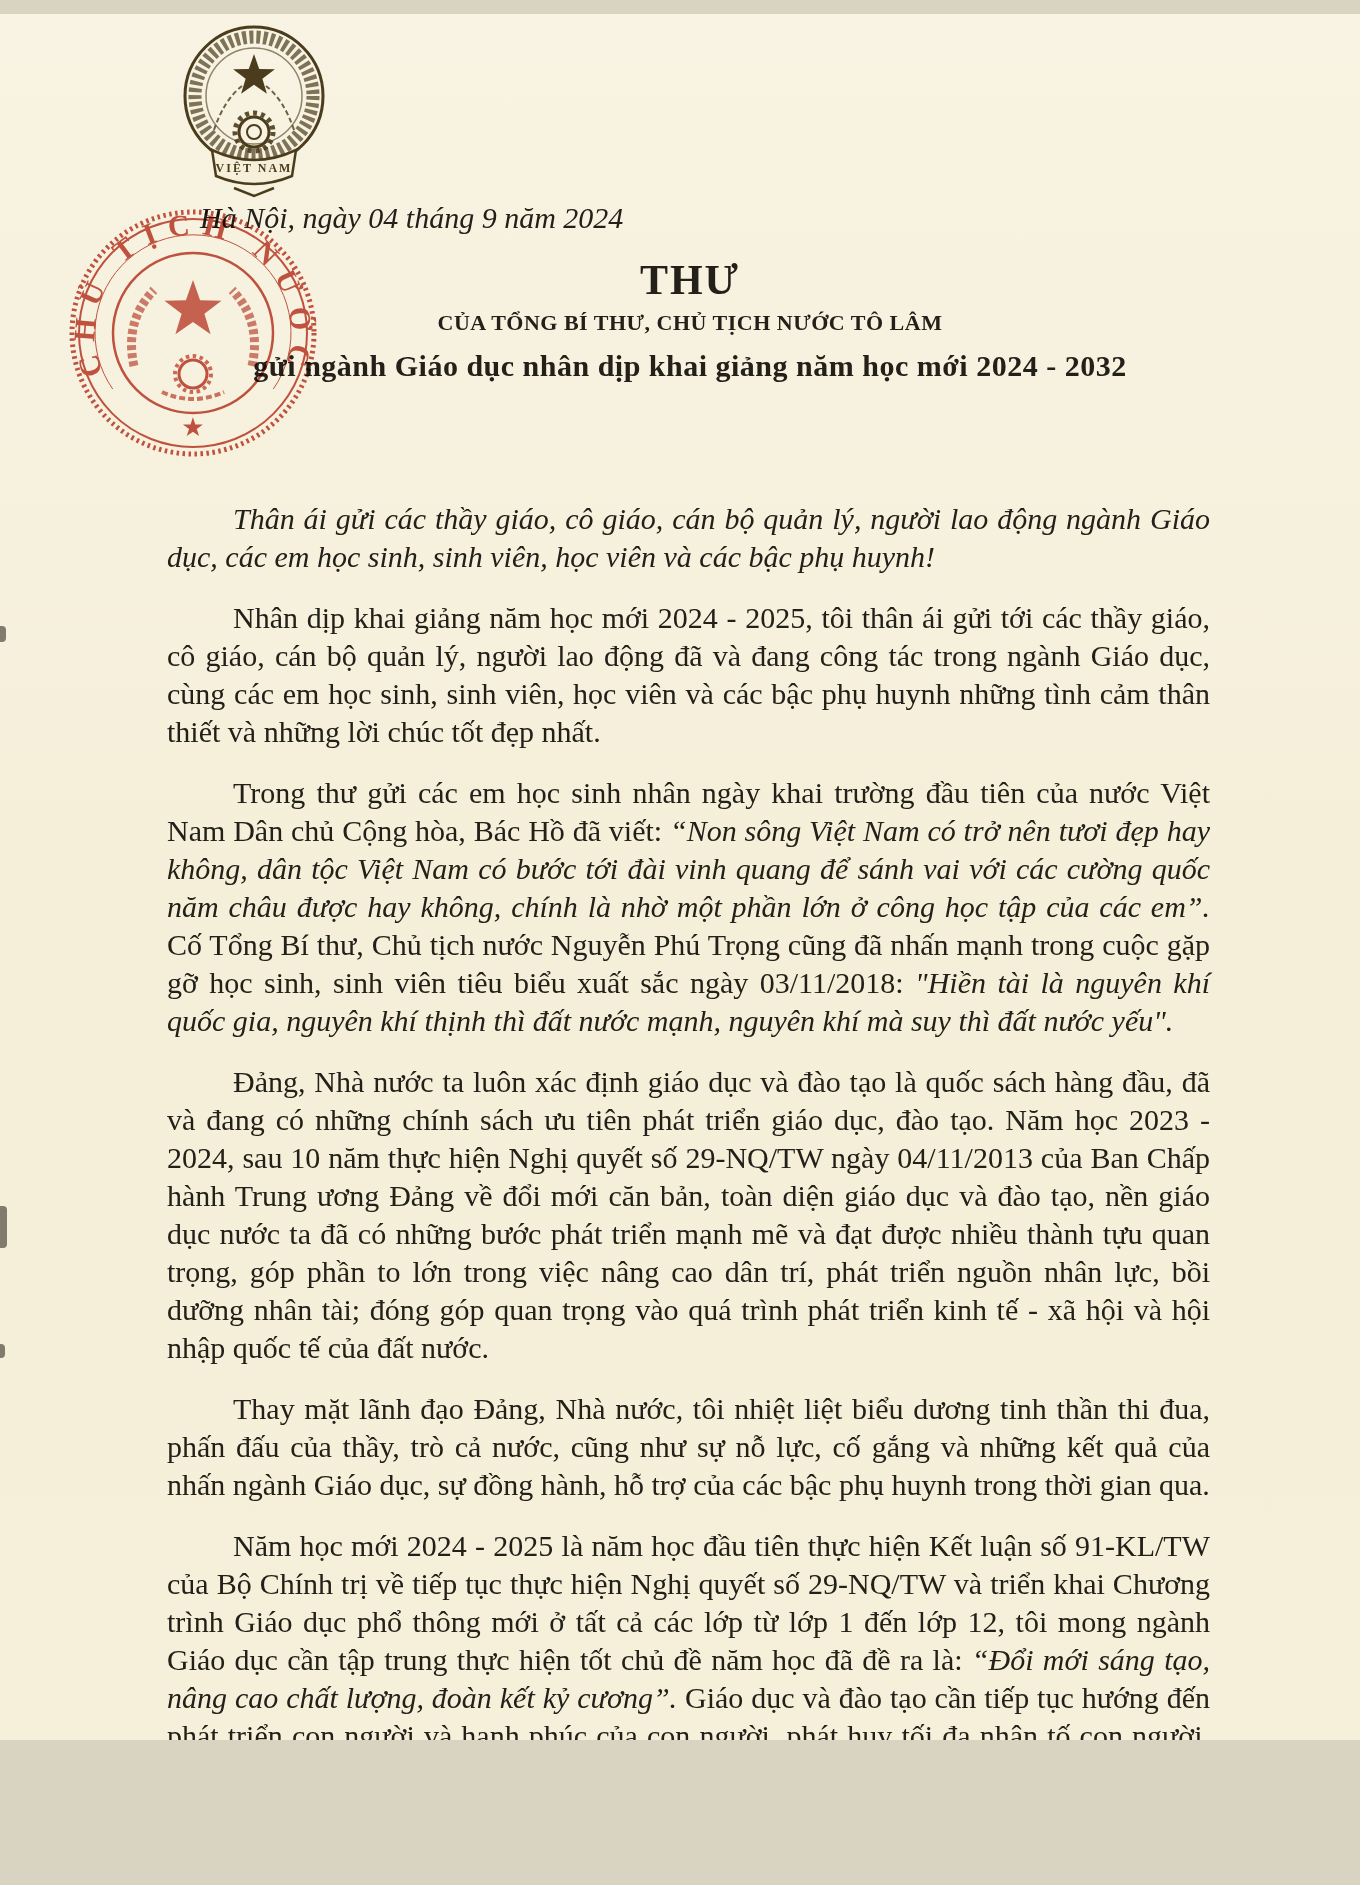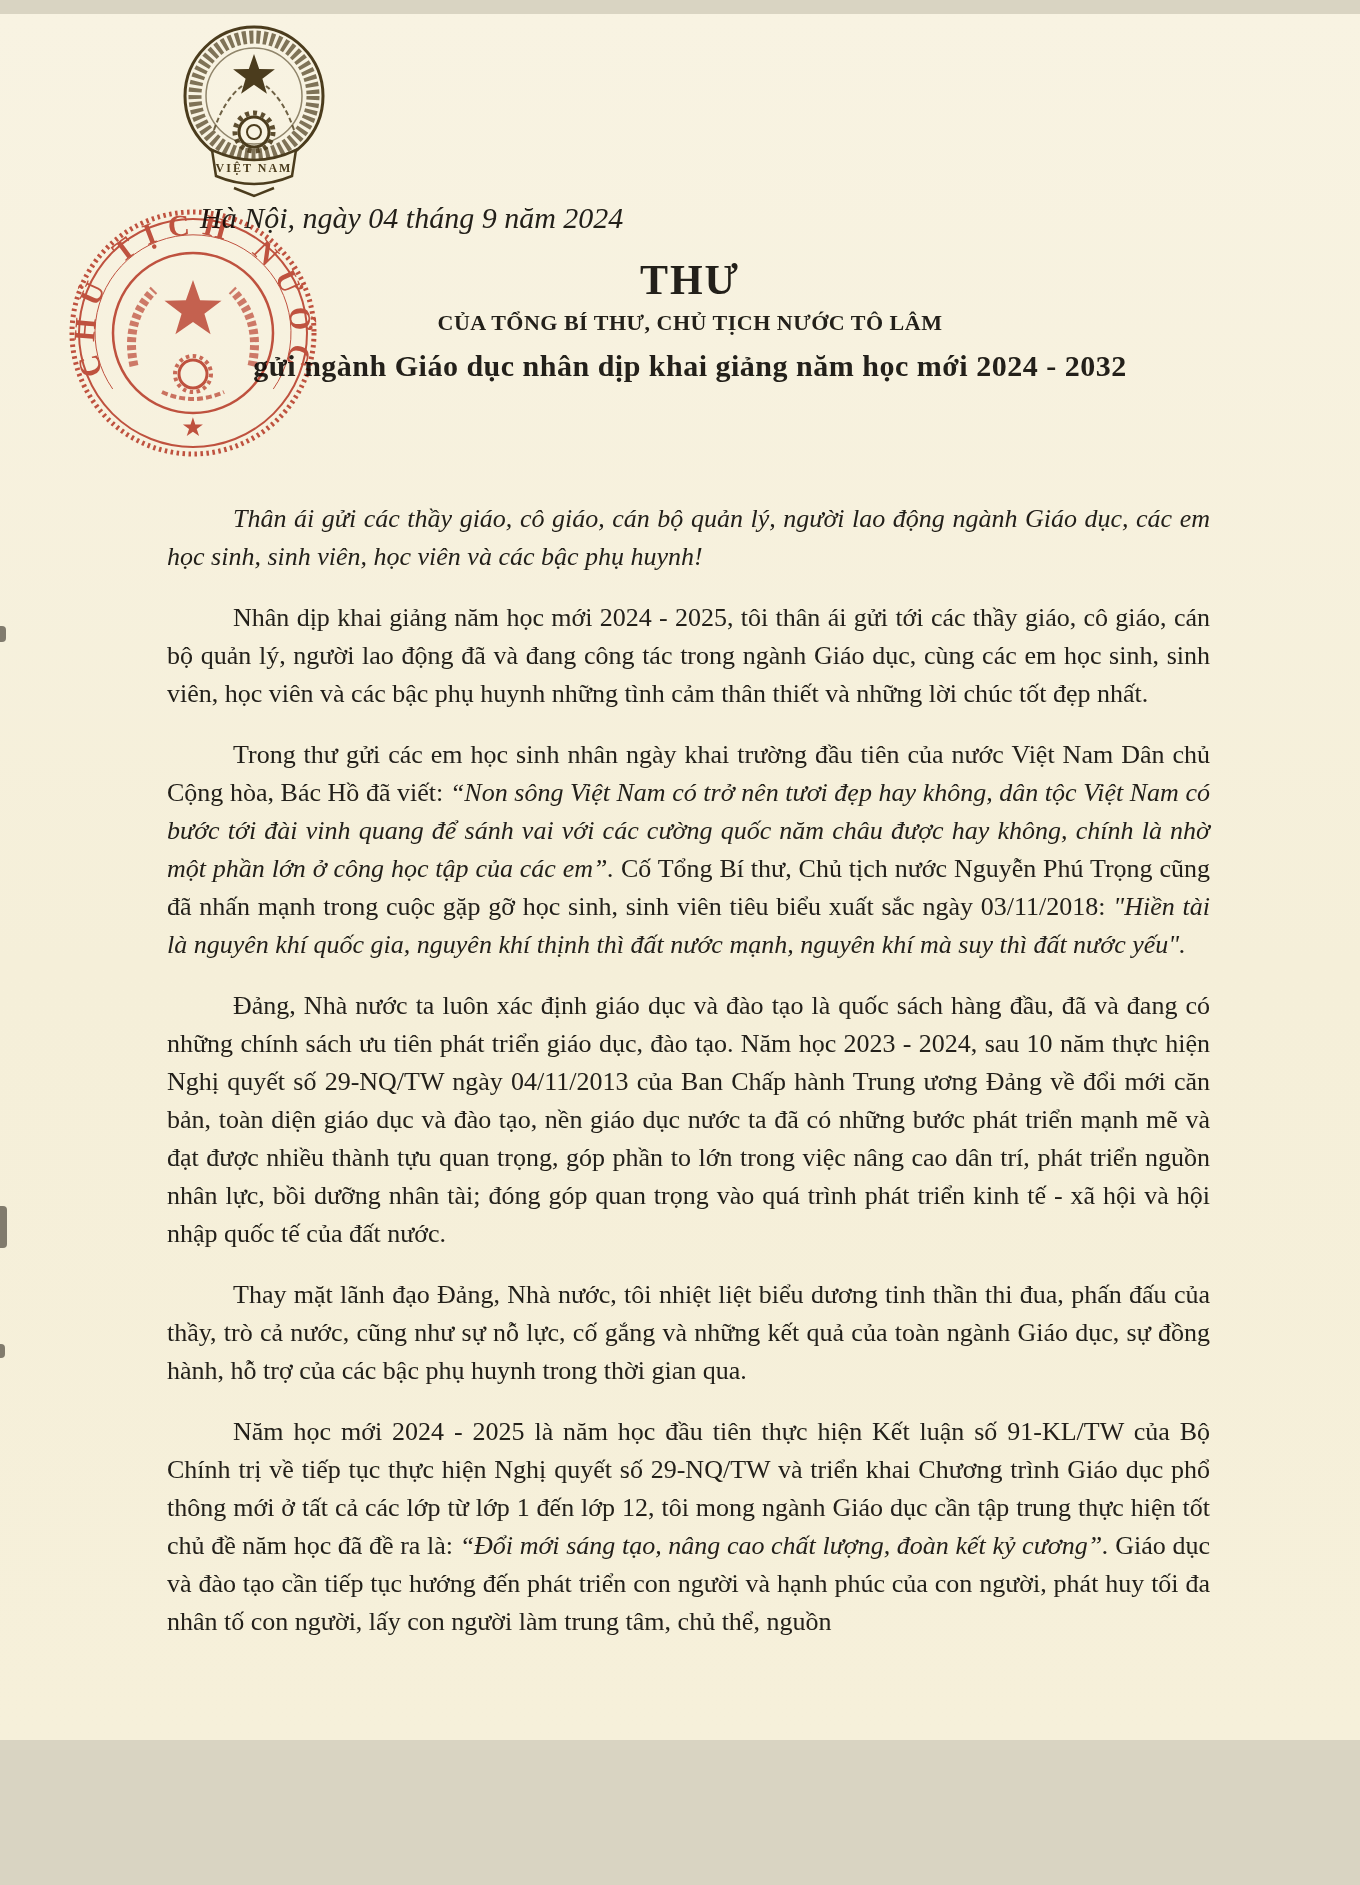--- a/index.html
+++ b/index.html
@@ -29,21 +29,21 @@
   }
   .title-block{
     position:absolute;top:246px;left:160px;right:140px;
     text-align:center;font-weight:bold;letter-spacing:.5px;
   }
   .t1{font-size:42px;line-height:40px;letter-spacing:2px;}
   .t2{font-size:22px;line-height:40px;margin-top:3px;}
   .t3{font-size:30px;line-height:38px;margin-top:4px;}
   .letter-body{
     position:absolute;top:486px;left:167px;width:1043px;
-    font-size:26px;line-height:38px;text-align:justify;
+    font-size:30px;line-height:38px;text-align:justify;
   }
   .letter-body p{margin:0 0 23px;text-indent:66px;}
   .letter-body .it{font-style:italic;}
   .smudge{
     position:absolute;left:0;background:rgba(32,27,20,.55);
     border-radius:0 4px 4px 0;
   }
   .s1{top:612px;width:6px;height:16px;}
   .s2{top:1192px;width:7px;height:42px;}
   .s3{top:1330px;width:5px;height:14px;}
@@ -79,21 +79,21 @@
     <div class="t1">THƯ</div>
     <div class="t2">CỦA TỔNG BÍ THƯ, CHỦ TỊCH NƯỚC TÔ LÂM</div>
     <div class="t3">gửi ngành Giáo dục nhân dịp khai giảng năm học mới 2024 - 2032</div>
   </div>
 
   <div class="letter-body">
       <p><span class="it">Thân ái gửi các thầy giáo, cô giáo, cán bộ quản lý, người lao động ngành Giáo dục, các em học sinh, sinh viên, học viên và các bậc phụ huynh!</span></p>
       <p><span>Nhân dịp khai giảng năm học mới 2024 - 2025, tôi thân ái gửi tới các thầy giáo, cô giáo, cán bộ quản lý, người lao động đã và đang công tác trong ngành Giáo dục, cùng các em học sinh, sinh viên, học viên và các bậc phụ huynh những tình cảm thân thiết và những lời chúc tốt đẹp nhất.</span></p>
       <p><span>Trong thư gửi các em học sinh nhân ngày khai trường đầu tiên của nước Việt Nam Dân chủ Cộng hòa, Bác Hồ đã viết: </span><span class="it">“Non sông Việt Nam có trở nên tươi đẹp hay không, dân tộc Việt Nam có bước tới đài vinh quang để sánh vai với các cường quốc năm châu được hay không, chính là nhờ một phần lớn ở công học tập của các em”.</span><span> Cố Tổng Bí thư, Chủ tịch nước Nguyễn Phú Trọng cũng đã nhấn mạnh trong cuộc gặp gỡ học sinh, sinh viên tiêu biểu xuất sắc ngày 03/11/2018: </span><span class="it">"Hiền tài là nguyên khí quốc gia, nguyên khí thịnh thì đất nước mạnh, nguyên khí mà suy thì đất nước yếu".</span></p>
       <p><span>Đảng, Nhà nước ta luôn xác định giáo dục và đào tạo là quốc sách hàng đầu, đã và đang có những chính sách ưu tiên phát triển giáo dục, đào tạo. Năm học 2023 - 2024, sau 10 năm thực hiện Nghị quyết số 29-NQ/TW ngày 04/11/2013 của Ban Chấp hành Trung ương Đảng về đổi mới căn bản, toàn diện giáo dục và đào tạo, nền giáo dục nước ta đã có những bước phát triển mạnh mẽ và đạt được nhiều thành tựu quan trọng, góp phần to lớn trong việc nâng cao dân trí, phát triển nguồn nhân lực, bồi dưỡng nhân tài; đóng góp quan trọng vào quá trình phát triển kinh tế - xã hội và hội nhập quốc tế của đất nước.</span></p>
-      <p><span>Thay mặt lãnh đạo Đảng, Nhà nước, tôi nhiệt liệt biểu dương tinh thần thi đua, phấn đấu của thầy, trò cả nước, cũng như sự nỗ lực, cố gắng và những kết quả của toàn ngành Giáo dục, sự đồng hành, hỗ trợ của các bậc phụ huynh trong thời gian qua.</span></p>
+      <p><span>Thay mặt lãnh đạo Đảng, Nhà nước, tôi nhiệt liệt biểu dương tinh thần thi đua, phấn đấu của thầy, trò cả nước, cũng như sự nỗ lực, cố gắng và những kết quả của nhấn ngành Giáo dục, sự đồng hành, hỗ trợ của các bậc phụ huynh trong thời gian qua.</span></p>
       <p><span>Năm học mới 2024 - 2025 là năm học đầu tiên thực hiện Kết luận số 91-KL/TW của Bộ Chính trị về tiếp tục thực hiện Nghị quyết số 29-NQ/TW và triển khai Chương trình Giáo dục phổ thông mới ở tất cả các lớp từ lớp 1 đến lớp 12, tôi mong ngành Giáo dục cần tập trung thực hiện tốt chủ đề năm học đã đề ra là: </span><span class="it">“Đổi mới sáng tạo, nâng cao chất lượng, đoàn kết kỷ cương”.</span><span> Giáo dục và đào tạo cần tiếp tục hướng đến phát triển con người và hạnh phúc của con người, phát huy tối đa nhân tố con người, lấy con người làm trung tâm, chủ thể, nguồn</span></p>
     </div>
 
   <div class="stamp">
     <svg width="254" height="254" viewBox="0 0 254 254">
       <g stroke="var(--stamp-red)" fill="none">
         <circle cx="127" cy="127" r="121" stroke-width="5" stroke-dasharray="2.5 3.5"></circle>
         <circle cx="127" cy="127" r="114" stroke-width="2"></circle>
         <circle cx="127" cy="127" r="80" stroke-width="2.5"></circle>
         <path id="stampArc" d="M 46.7 183 A 98 98 0 1 1 207.3 183"></path>

